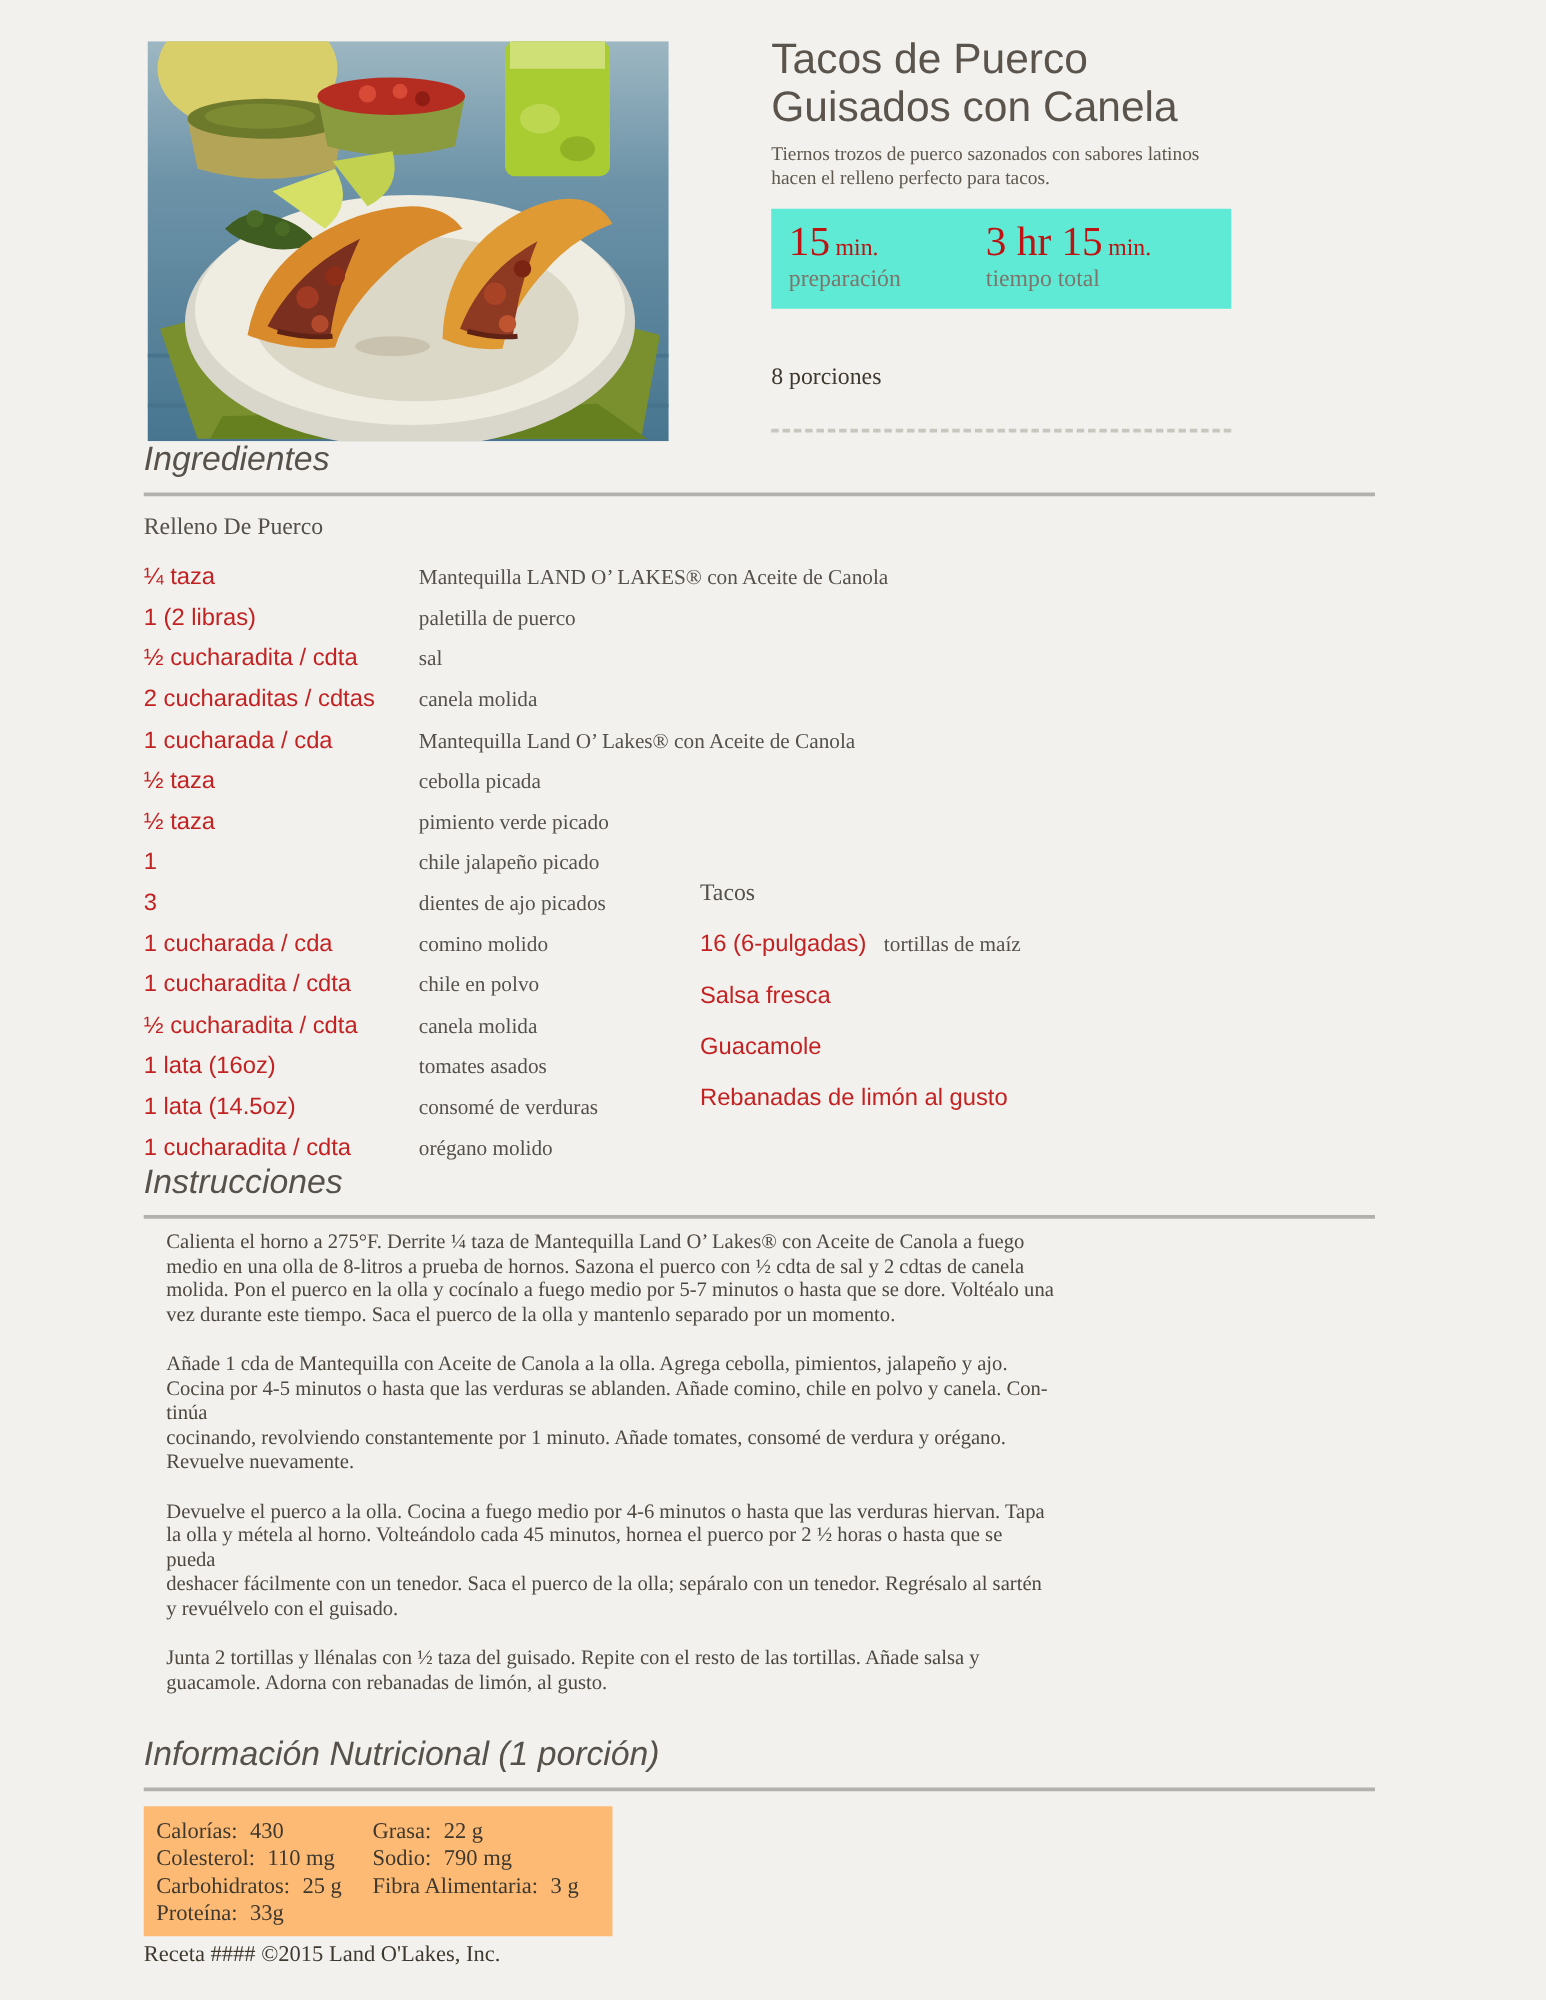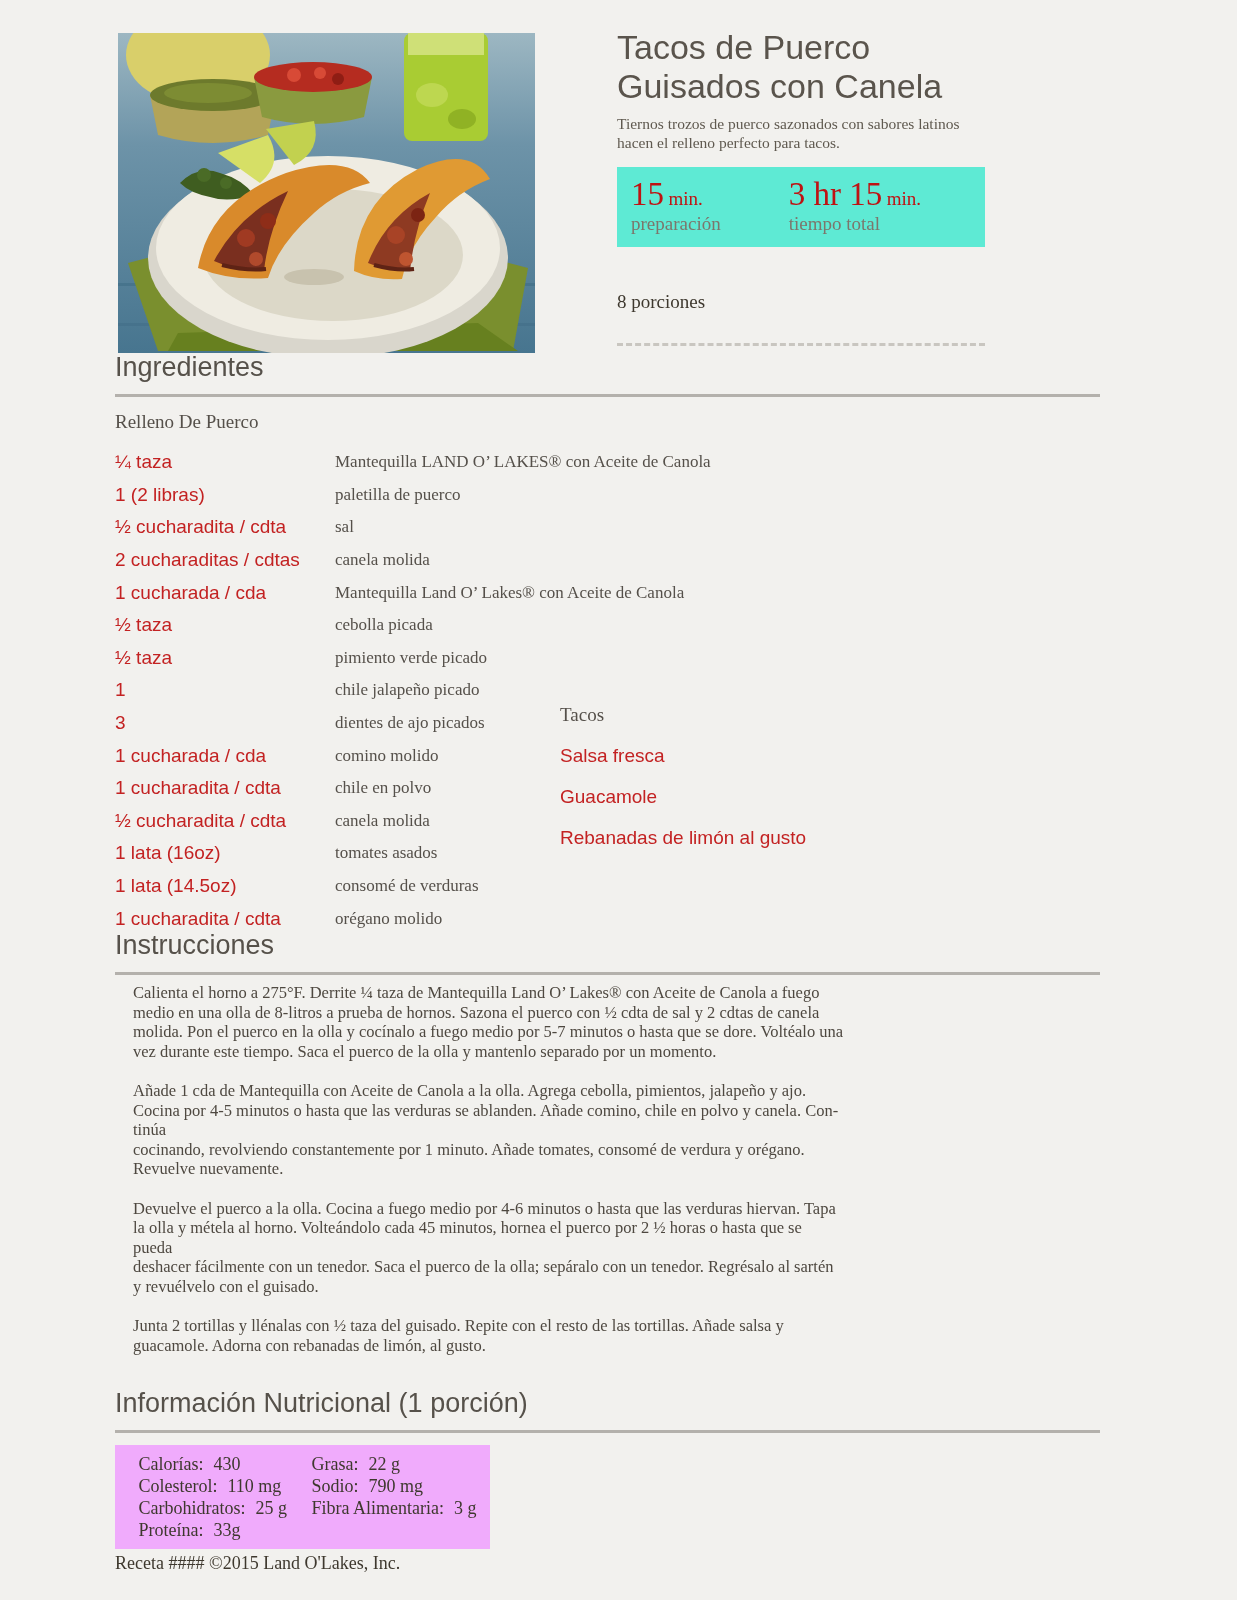--- a/index.html
+++ b/index.html
@@ -43,21 +43,21 @@
     font-size:19px; color:#3e382e;
   }
   .dashed-sep {
     margin-top:30px; width:368px; height:0;
     border-bottom:3px dashed #c9c6c0;
   }
 
   
   .section { position:absolute; left:115px; width:985px; }
   .sec-heading {
-    margin:0; font-size:27px; font-weight:400; color:#56514a; letter-spacing:0;
+    margin:0; font-size:27px; font-weight:400; color:#56514a; letter-spacing:0;font-style:italic;
   }
   .sec-rule { height:3px; background:#b4b1ac; margin-top:11px; }
 
   
   .sec-ingredients { top:352px; height:580px; }
   .group-title {
     margin-top:14px; font-family:"Liberation Serif", serif; font-size:19px; color:#55504a;
   }
   .ing-rows { margin-top:13px; }
   .ing-row { display:flex; align-items:center; height:32.6px; }
@@ -72,23 +72,23 @@
   .sec-instructions { top:930px; }
   .instr-body { margin-top:8px; width:905px;margin-left:18px; }
   .para {
     margin:0 0 20px 0; font-family:"Liberation Serif", serif; font-size:16.5px;
     line-height:19.5px; color:#4e4840; white-space:pre-line;
   }
 
   
   .sec-nutrition { top:1388px; }
   .nutri-box {
-    margin-top:12px; width:375px; background:#f0abfc; box-sizing:border-box;
+    margin-top:12px; width:375px; background:#fdba74; box-sizing:border-box;
     padding:8px 0 8px 10px; display:flex;
-    font-family:"Liberation Serif", serif; font-size:18px; color:#3e382e;justify-content:center;
+    font-family:"Liberation Serif", serif; font-size:18px; color:#3e382e;
   }
   .nutri-col { }
   .nutri-col.left { width:173px; }
   .nutri-line { line-height:22px; white-space:nowrap; }
   .nutri-line .val { margin-left:10px; }
   .footer-line {
     margin-top:4px; font-family:"Liberation Serif", serif; font-size:18px; color:#3e382e;
   }
 </style>
 </head>
@@ -247,20 +247,24 @@
           <span class="ing-name">consomé de verduras</span>
         </div>
       <div class="ing-row">
           <span class="ing-amount">1 cucharadita / cdta</span>
           <span class="ing-name">orégano molido</span>
         </div>
     </div>
 
     <div class="tacos-block">
       <div class="tacos-title">Tacos</div>
+      <div class="tacos-item">
+          <span>16 (6-pulgadas)</span>
+          <span class="ing-name">tortillas de maíz</span>
+        </div>
       <div class="tacos-item">
           <span>Salsa fresca</span>
         </div>
       <div class="tacos-item">
           <span>Guacamole</span>
         </div>
       <div class="tacos-item">
           <span>Rebanadas de limón al gusto</span>
         </div>
     </div>

